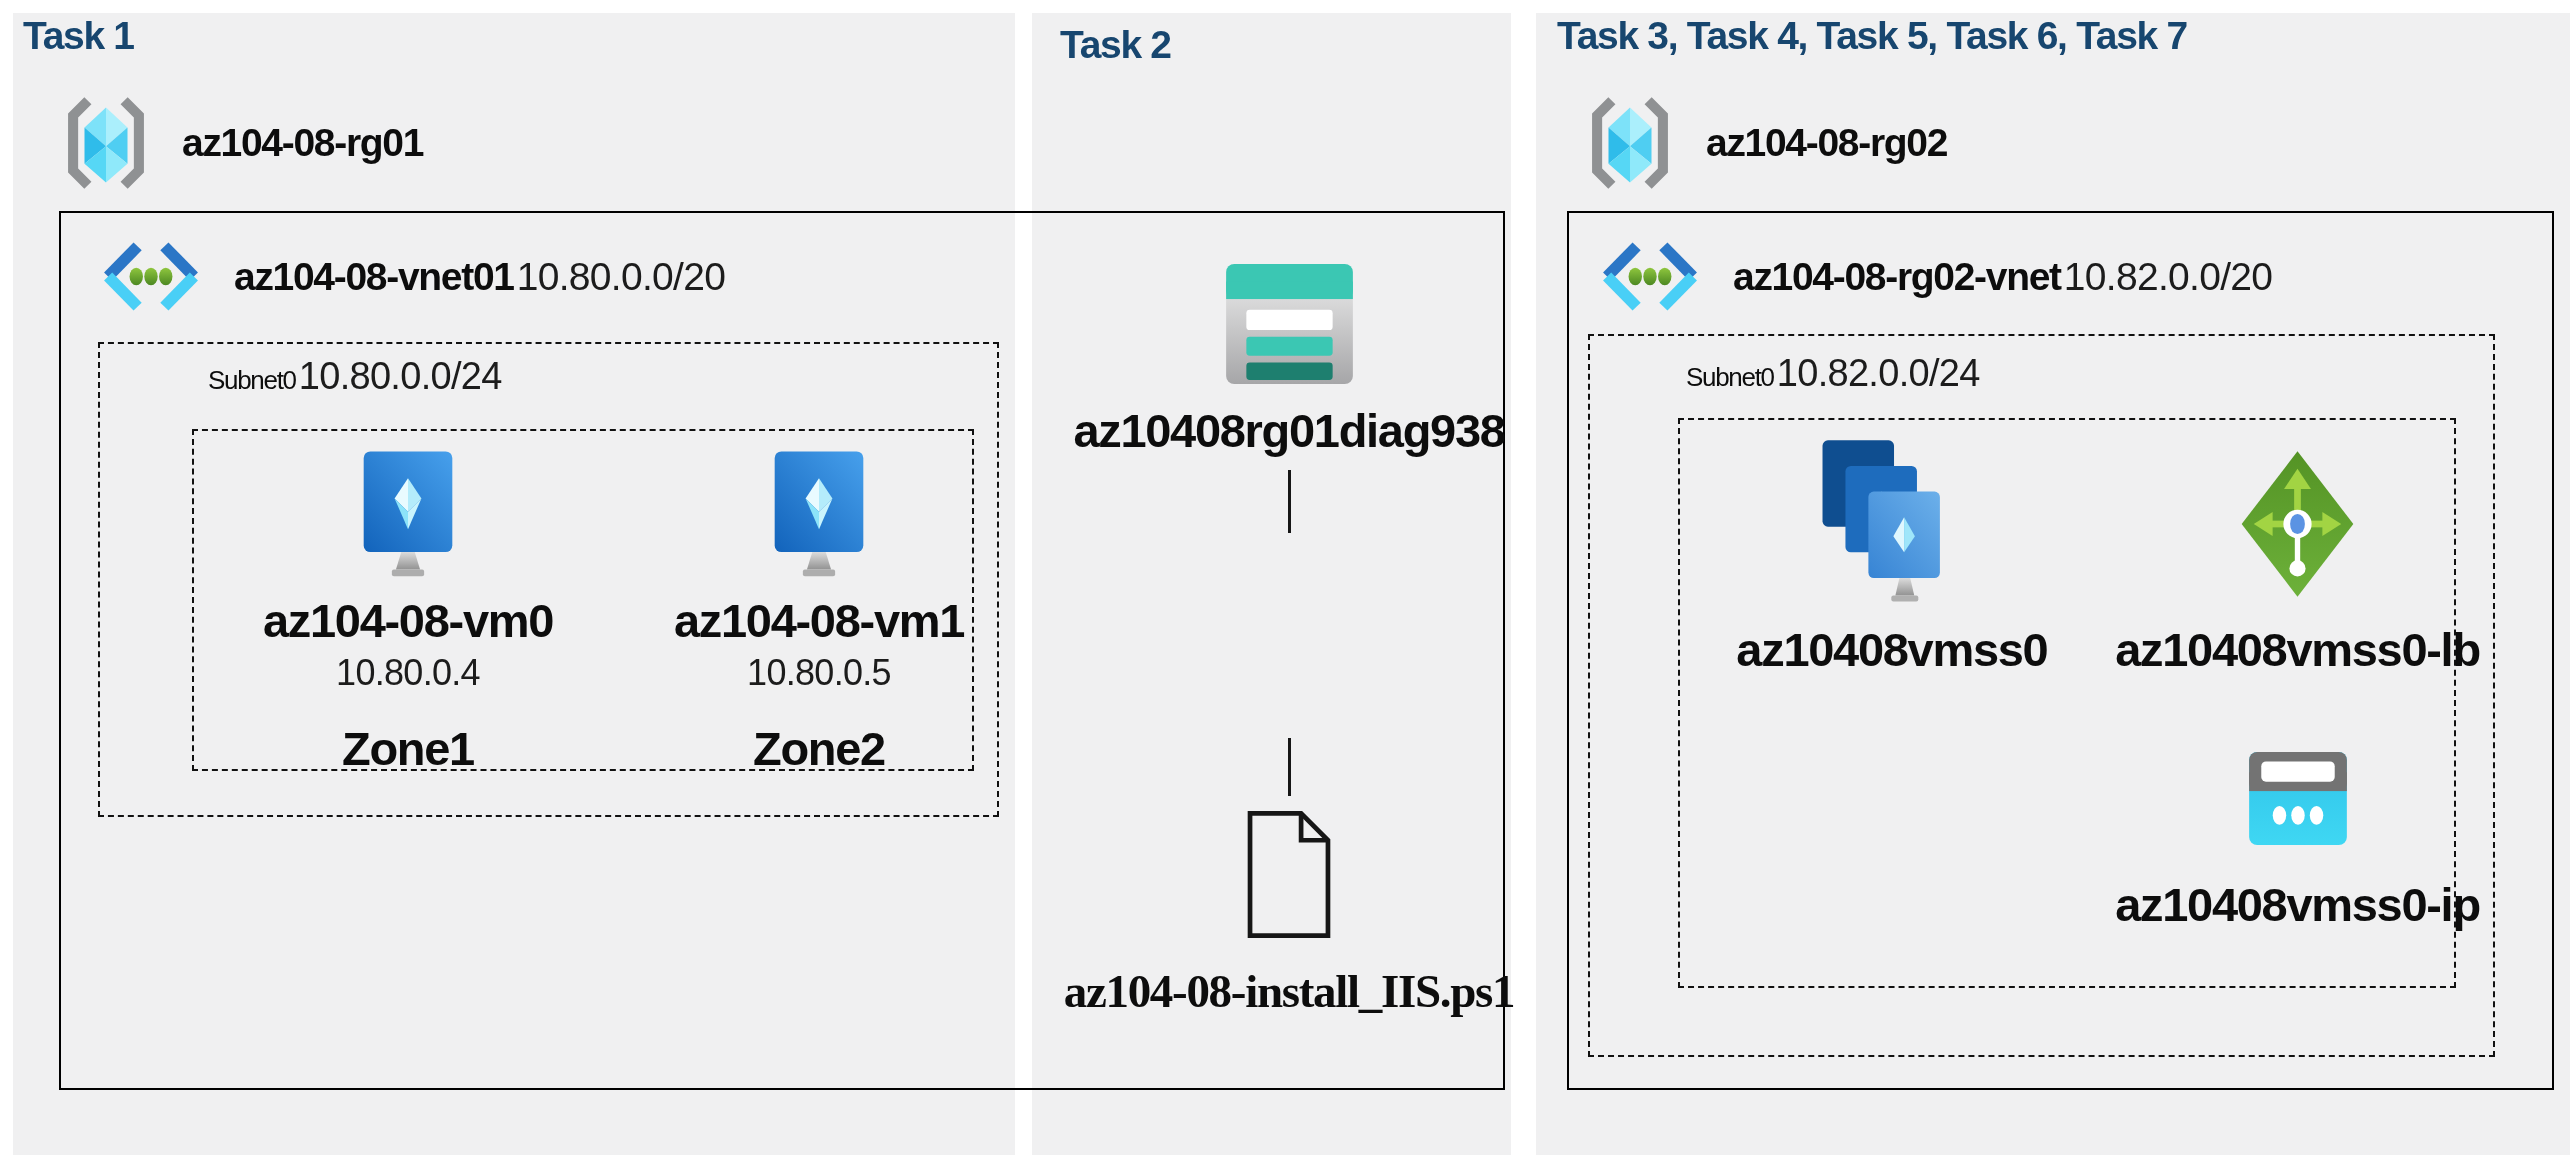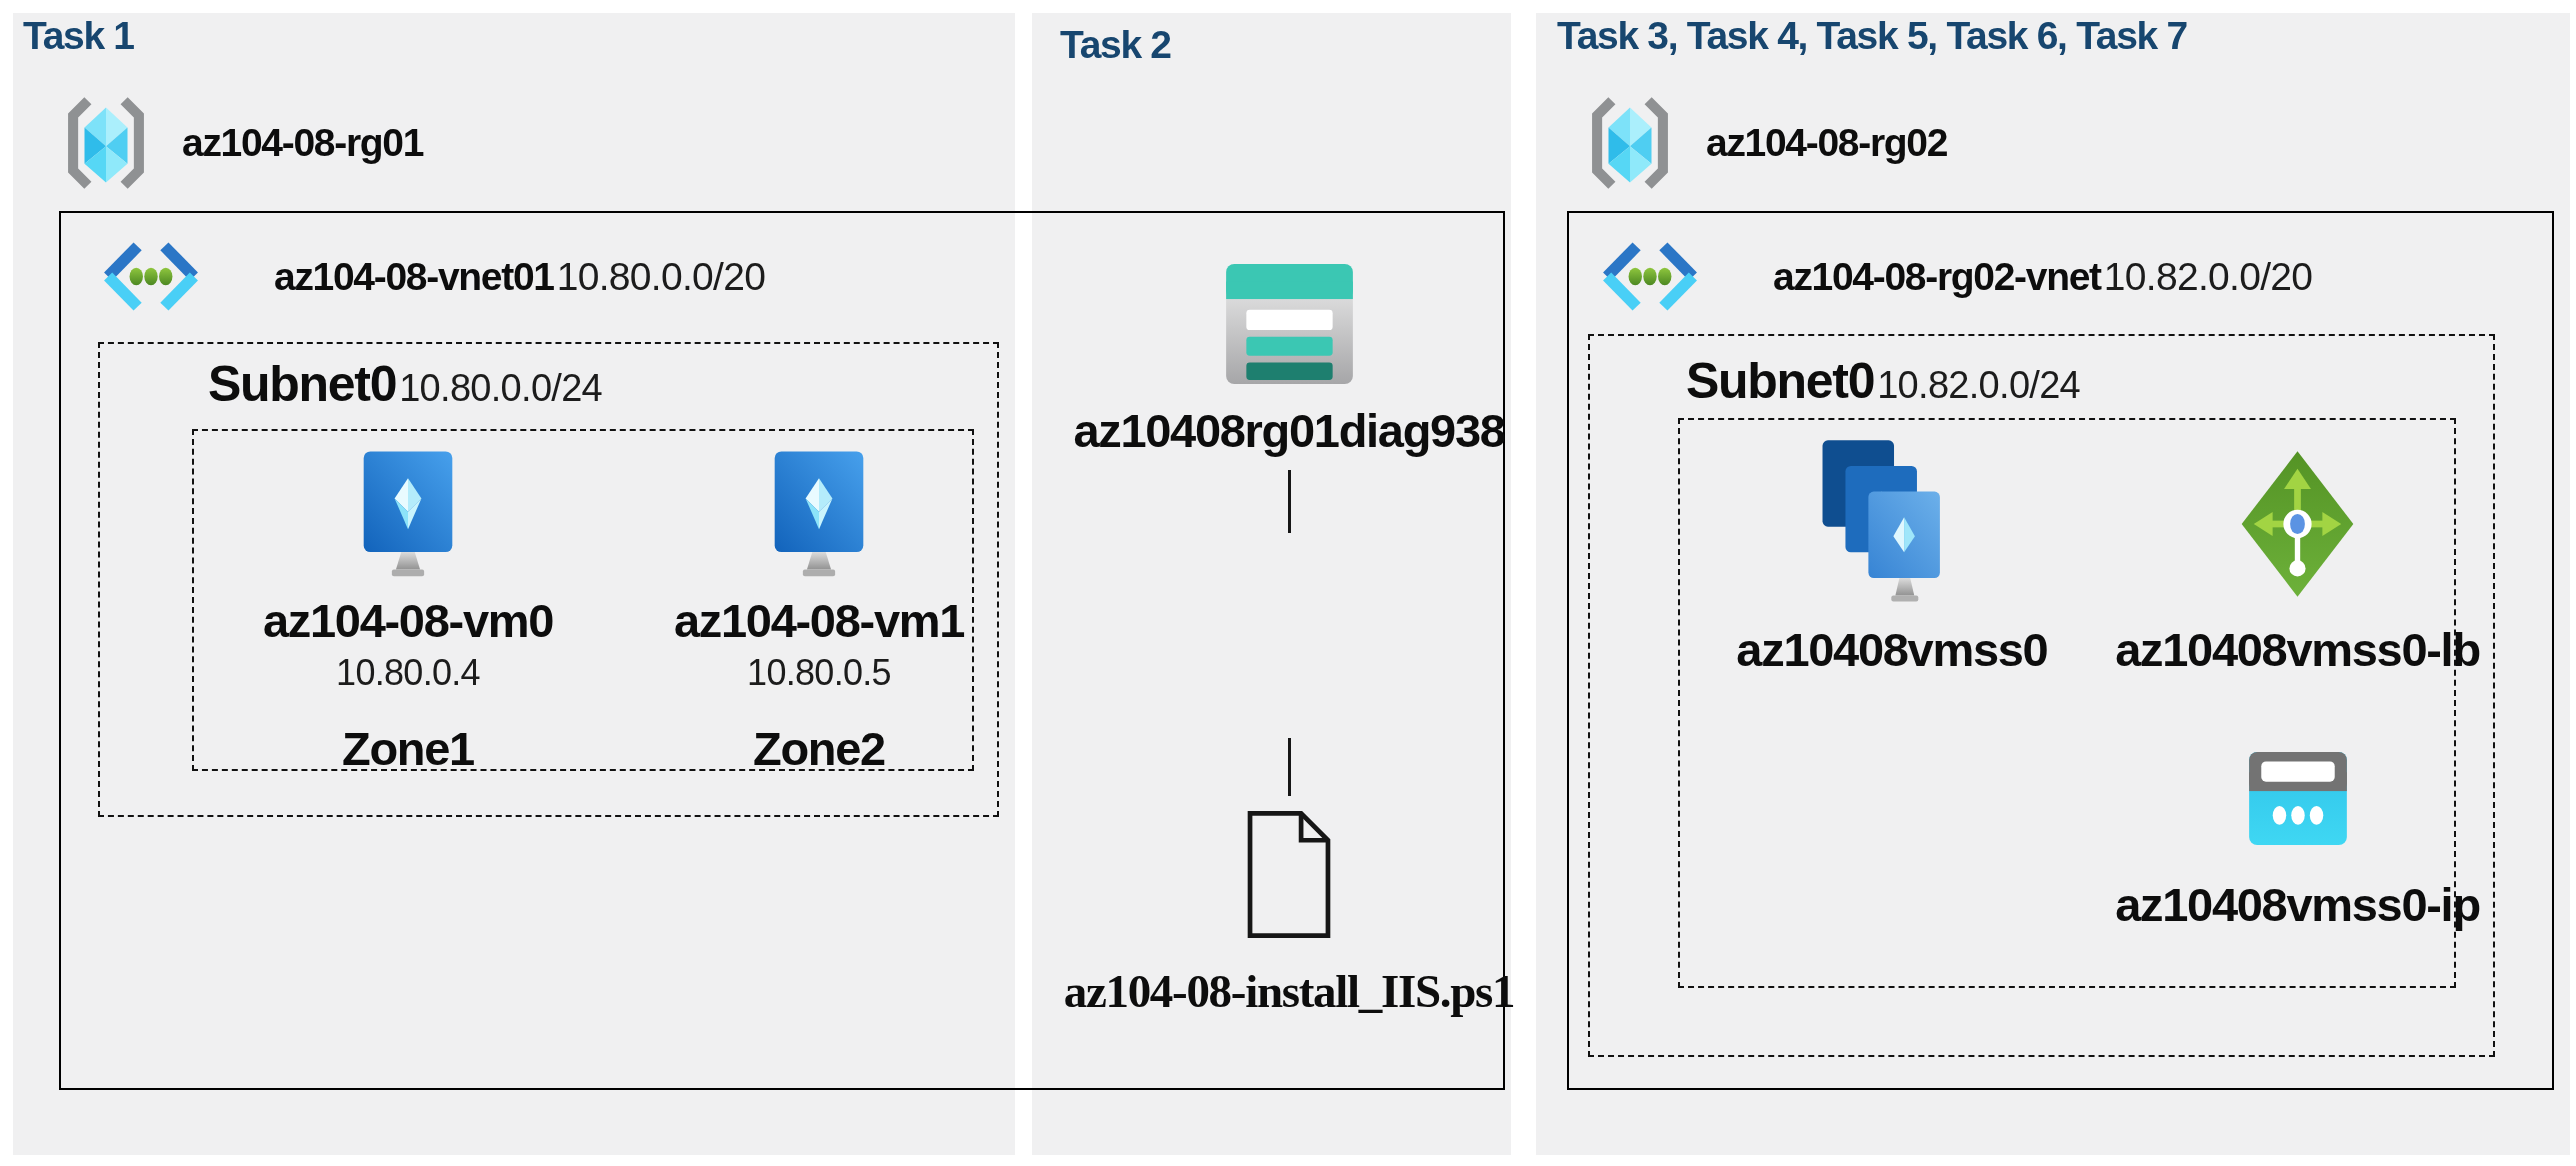--- a/index.html
+++ b/index.html
@@ -16,36 +16,36 @@
   #title1{left:23px;top:13.5px;}
   #title2{left:1060px;top:23px;}
   #title3{left:1557px;top:13.5px;}
 
   .row{position:absolute;display:flex;align-items:center;white-space:nowrap;}
   #rg1{left:62px;top:94px;}
   #rg2{left:1586px;top:94px;}
   #vnet1{left:100px;top:241px;}
   #vnet2{left:1599px;top:241px;}
   .row .txt{margin-left:32px;}
-  .rname{font-size:39px;font-weight:700;letter-spacing:-1.3px;color:#0d0d0d;margin-left:40px;}
+  .rname{font-size:39px;font-weight:700;letter-spacing:-1.3px;color:#0d0d0d;}
   .cidr{font-size:39px;font-weight:400;letter-spacing:-0.7px;color:#1c1c1c;}
 
   .solidbox{position:absolute;border:2.7px solid #000;background:transparent;}
   #boxA{left:59px;top:211px;width:1442px;height:875px;}
   #boxB{left:1567px;top:211px;width:983px;height:875px;}
 
   .dashbox{position:absolute;border:2px dashed #111;}
   #snL{left:98px;top:342px;width:897px;height:471px;}
   #snR{left:1588px;top:334px;width:903px;height:719px;}
   #innerL{left:92px;top:85px;width:778px;height:338px;}
   #innerR{left:88px;top:82px;width:774px;height:566px;}
   .sn-label{position:absolute;white-space:nowrap;}
   #snL .sn-label{left:108px;top:10.8px;}
   #snR .sn-label{left:96px;top:16px;}
-  .sn-label .nm{font-size:50px;font-weight:700;letter-spacing:-1.3px;}
+  .sn-label .nm{font-size:26px;font-weight:400;letter-spacing:-1.3px;}
   .sn-label .cd{font-size:38px;font-weight:400;letter-spacing:-0.7px;color:#1c1c1c;}
 
   .cell{position:absolute;display:flex;flex-direction:column;align-items:center;text-align:center;}
   .lbl{font-size:47px;font-weight:700;letter-spacing:-1.3px;color:#0d0d0d;white-space:nowrap;}
   .sub{font-size:36px;font-weight:400;letter-spacing:-0.7px;color:#1c1c1c;white-space:nowrap;}
 
   .vm-cell{width:324px;top:19px;}
   #vm0{left:52px;}
   #vm1{left:463px;}
   .vm-cell .lbl{margin-top:13.5px;}

